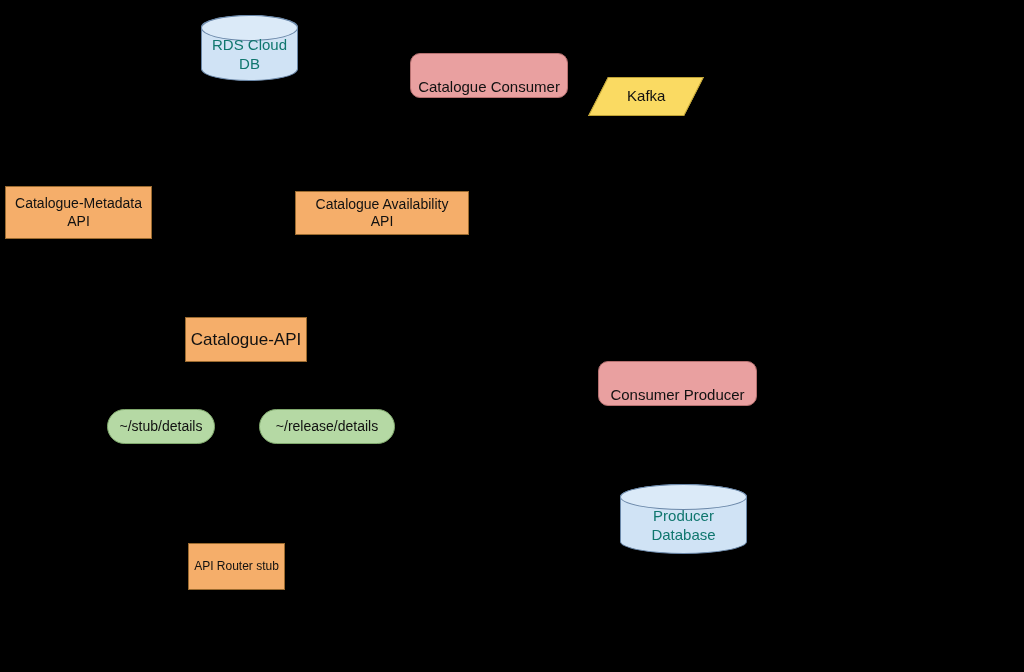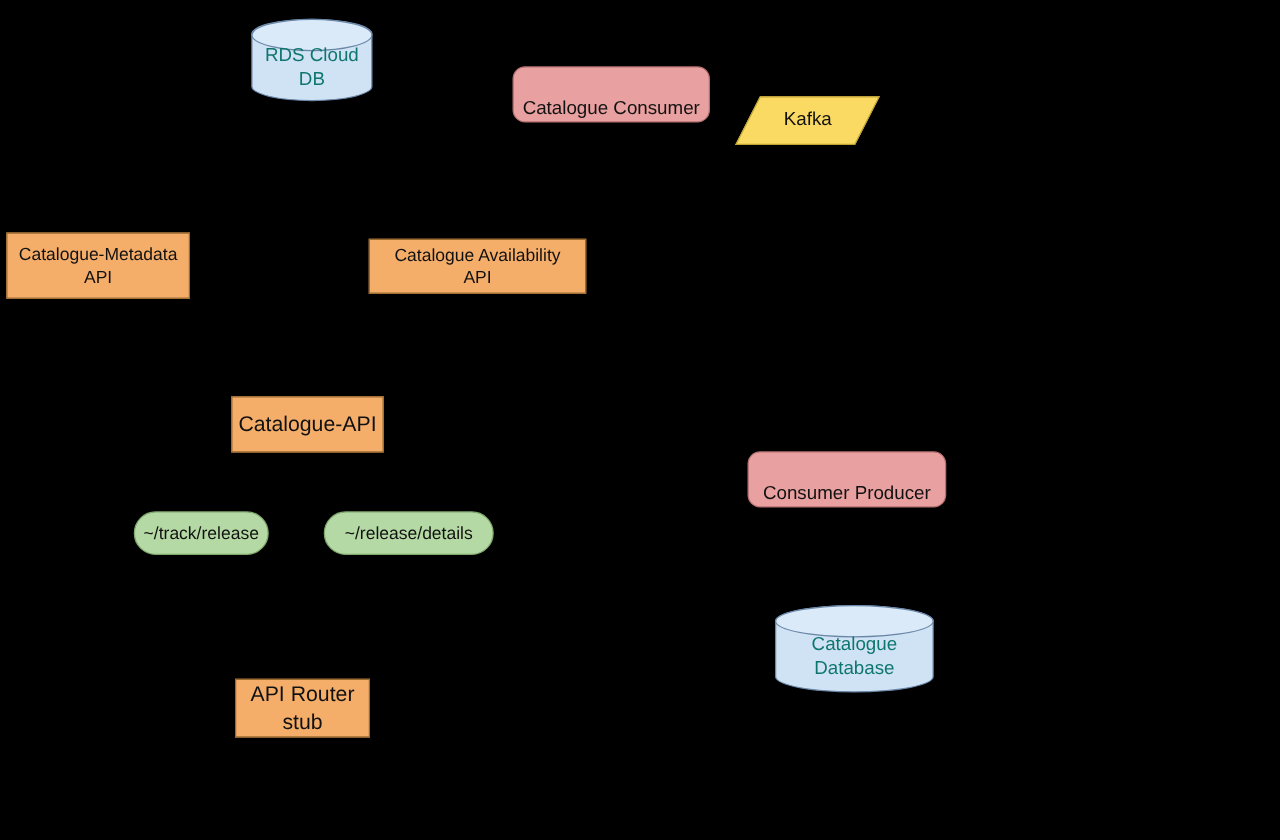--- a/index.html
+++ b/index.html
@@ -126,30 +126,30 @@
 
   <div class="node rect" style="left:185px; top:300px; width:122px; height:45px; font-size:17px;">
     <span>Catalogue-API</span>
   </div>
 
   <div class="node rounded" style="left:598px; top:361px; width:159px; height:45px; font-size:15px;">
     <span>Consumer Producer</span>
   </div>
 
   <div class="node pill" style="left:107px; top:409px; width:108px; height:35px; font-size:14px;">
-    <span>~/track/release</span>
+    <span>~/stub/details</span>
   </div>
 
   <div class="node pill" style="left:259px; top:409px; width:136px; height:35px; font-size:14px;">
     <span>~/release/details</span>
   </div>
 
   <div class="cylinder" style="left:620px; top:484px; width:125px; height:68px;">
     <div class="cyl-top"></div>
-    <div class="cyl-label" style="font-size:15px;">Catalogue
+    <div class="cyl-label" style="font-size:15px;">Producer
 Database</div>
   </div>
 
-  <div class="node rect" style="left:188px; top:526px; width:108px; height:47px; font-size:17px;">
+  <div class="node rect" style="left:188px; top:526px; width:97px; height:47px; font-size:12px;">
     <span>API Router stub</span>
   </div>
 
 </div>
 
 </body></html>

